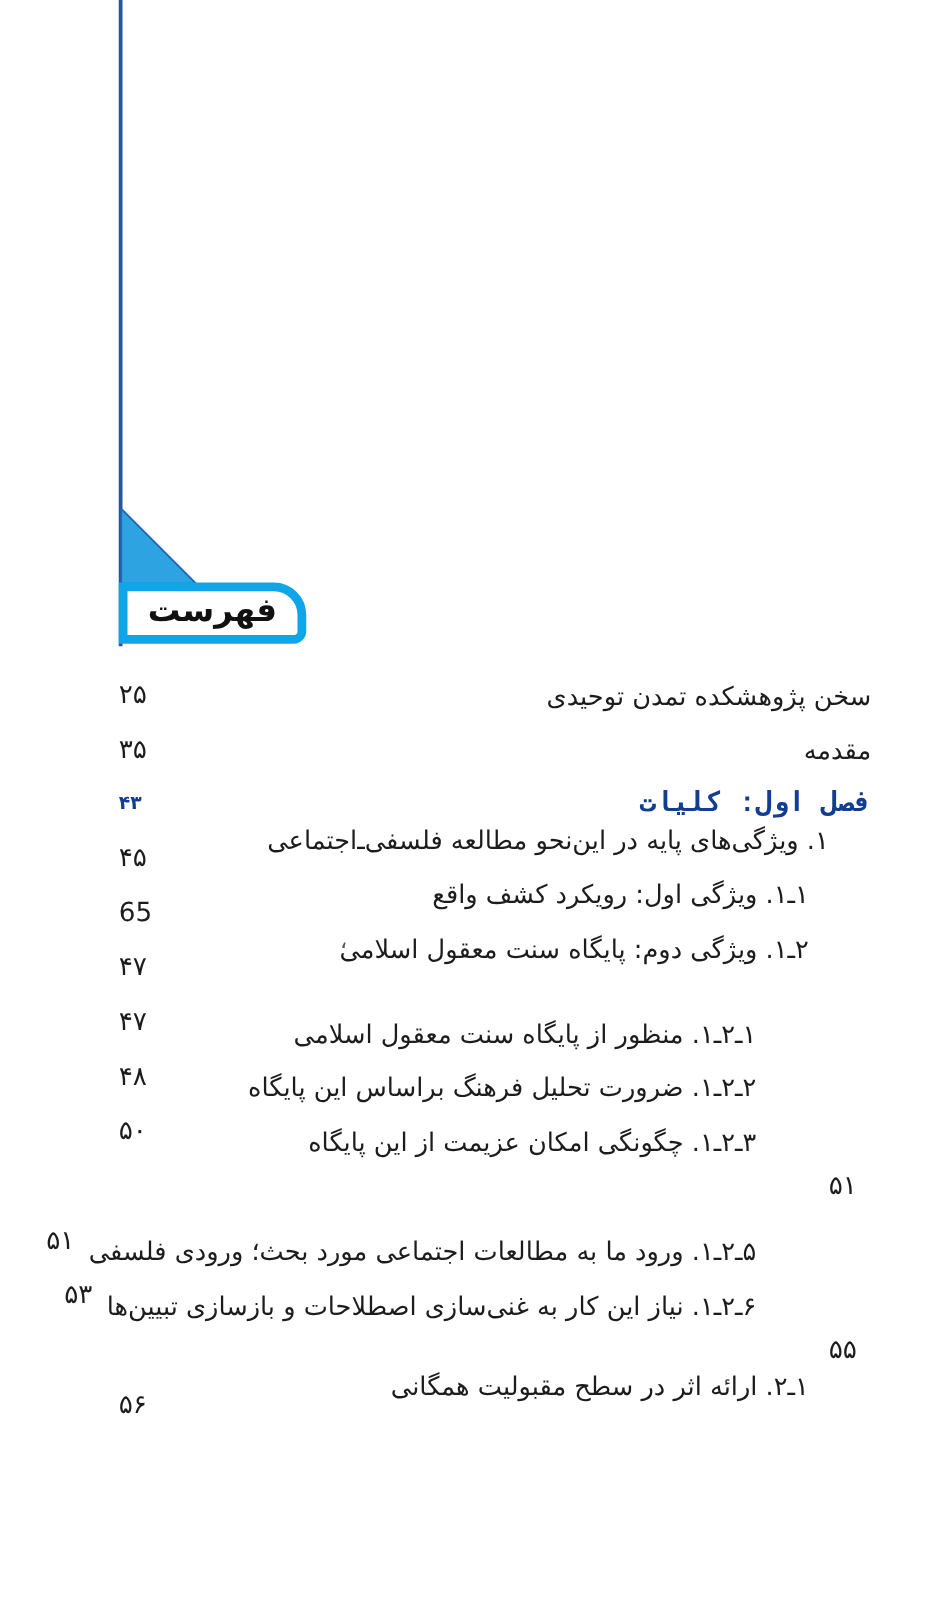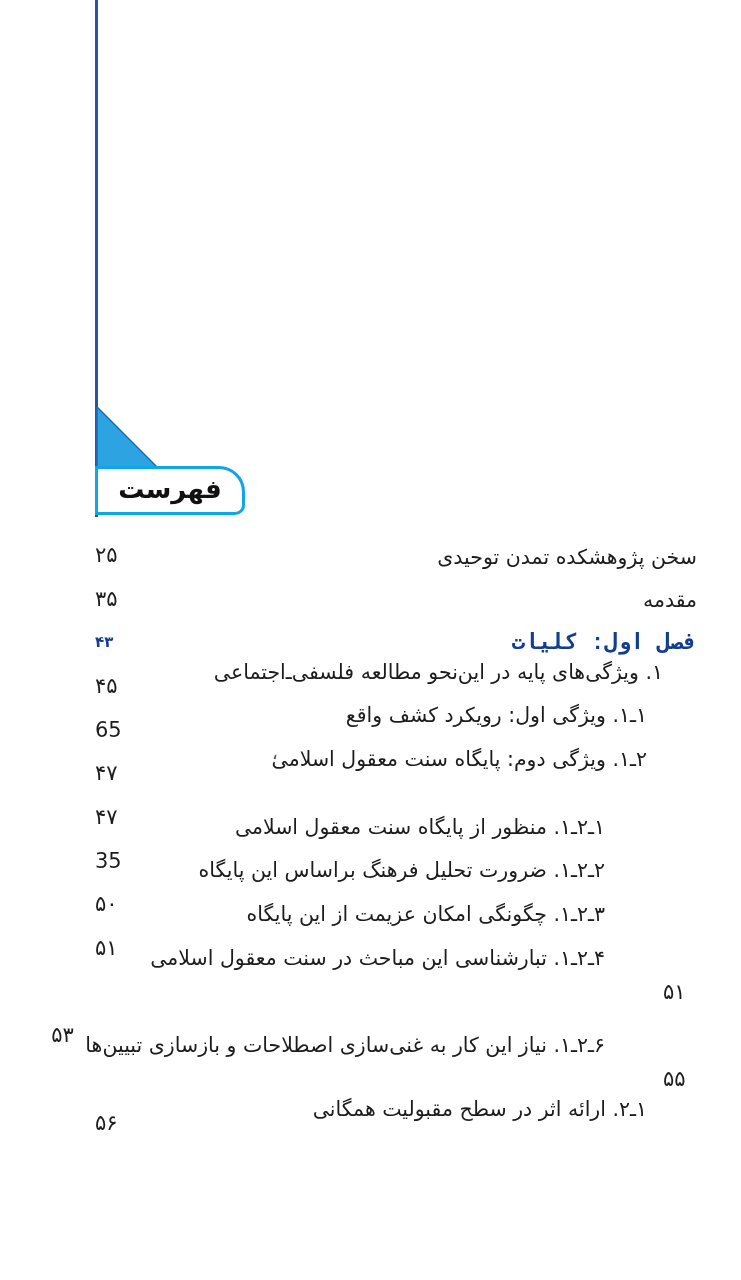--- a/index.html
+++ b/index.html
@@ -23,21 +23,21 @@
     position:absolute;
     left:96px;top:407px;
     width:62px;height:61px;
   }
   
   .contents-tab{
     position:absolute;
     left:95px;top:466px;
     width:150px;height:49px;
     background:#ffffff;
-    border:3px solid #0ea5e9;
+    border:7px solid #0ea5e9;
     border-radius:0 26px 10px 0;
     box-sizing:border-box;
     display:flex;align-items:center;justify-content:center;
   }
   .contents-tab .tab-label{
     font-size:26px;
     font-weight:bold;
     color:#111;
     padding-bottom:4px;
   }
@@ -129,31 +129,31 @@
       <div class="toc-row lvl-l2 style-normal">
     <span class="toc-title">۲ـ۱. ویژگی دوم: پایگاه سنت معقول اسلامی</span>
     <span class="toc-page">۴۷</span>
   </div>
       <div class="toc-row lvl-l3 style-normal">
     <span class="toc-title">۱ـ۲ـ۱. منظور از پایگاه سنت معقول اسلامی</span>
     <span class="toc-page">۴۷</span>
   </div>
       <div class="toc-row lvl-l3 style-normal">
     <span class="toc-title">۲ـ۲ـ۱. ضرورت تحلیل فرهنگ براساس این پایگاه</span>
-    <span class="toc-page">35</span>
+    <span class="toc-page">۴۸</span>
   </div>
       <div class="toc-row lvl-l3 style-normal">
     <span class="toc-title">۳ـ۲ـ۱. چگونگی امکان عزیمت از این پایگاه</span>
     <span class="toc-page">۵۰</span>
   </div>
       <div class="toc-row lvl-l3 style-normal">
-    <span class="toc-title">۴ـ۲ـ۱. تبارشناسی این مباحث در سنت معقول اسلامی</span>
     <span class="toc-page">۵۱</span>
   </div>
       <div class="toc-row lvl-l3 style-normal">
+    <span class="toc-title">۵ـ۲ـ۱. ورود ما به مطالعات اجتماعی مورد بحث؛ ورودی فلسفی</span>
     <span class="toc-page">۵۱</span>
   </div>
       <div class="toc-row lvl-l3 style-normal">
     <span class="toc-title">۶ـ۲ـ۱. نیاز این کار به غنی‌سازی اصطلاحات و بازسازی تبیین‌ها</span>
     <span class="toc-page">۵۳</span>
   </div>
       <div class="toc-row lvl-l1 style-normal">
     <span class="toc-page">۵۵</span>
   </div>
       <div class="toc-row lvl-l2 style-normal">

